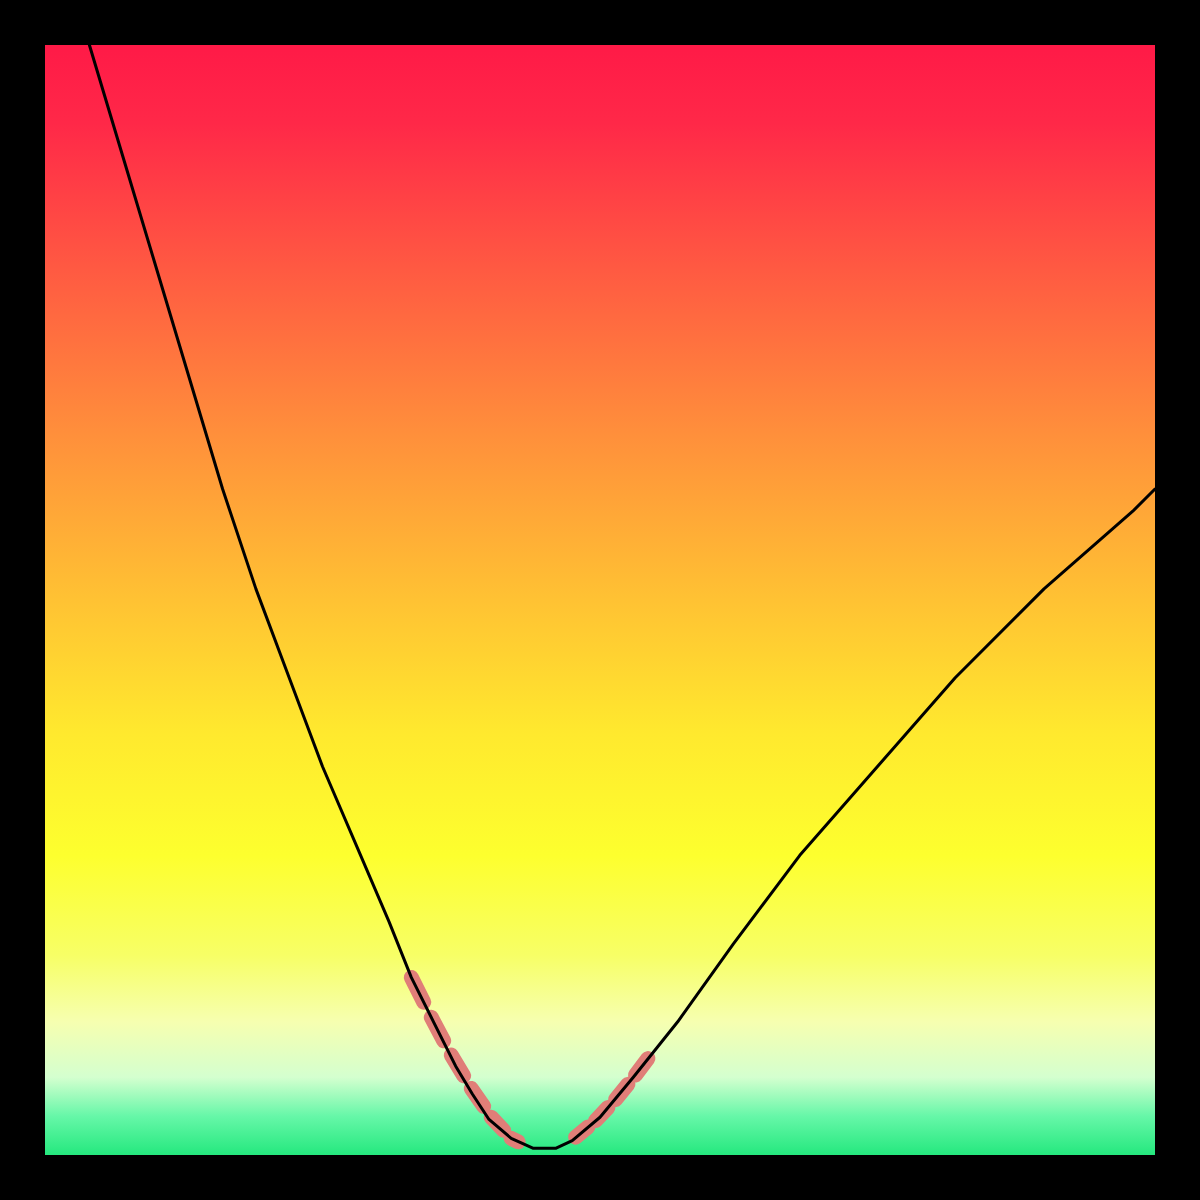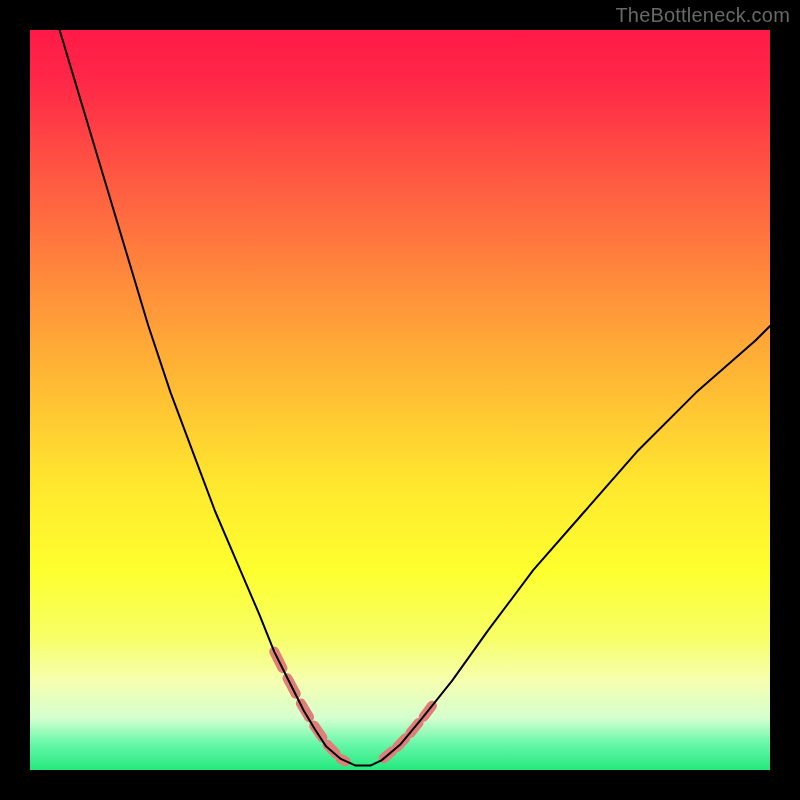--- a/index.html
+++ b/index.html
@@ -30,21 +30,20 @@
   svg {
     position: absolute;
     inset: 0;
     display: block;
   }
 </style>
 </head>
 <body>
 
 <div class="frame">
-  <div class="watermark">TheBottleneck.com</div>
   <svg id="chart-svg" width="800" height="800" viewBox="0 0 800 800">
     <defs>
       <linearGradient id="bg-grad" x1="0" y1="0" x2="0" y2="1">
           <stop offset="0.00%" stop-color="#ff1a47"></stop>
           <stop offset="7.00%" stop-color="#ff2848"></stop>
           <stop offset="20.00%" stop-color="#ff5942"></stop>
           <stop offset="35.00%" stop-color="#ff8f3b"></stop>
           <stop offset="50.00%" stop-color="#ffc233"></stop>
           <stop offset="62.00%" stop-color="#ffe92e"></stop>
           <stop offset="73.00%" stop-color="#fdff2e"></stop>

